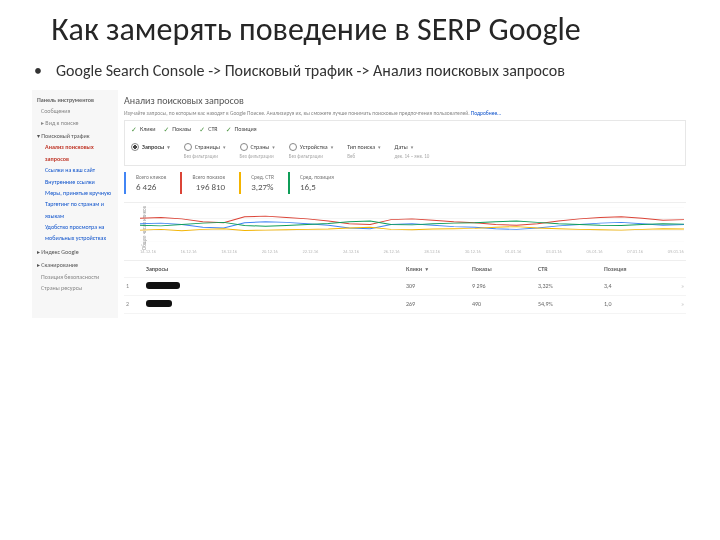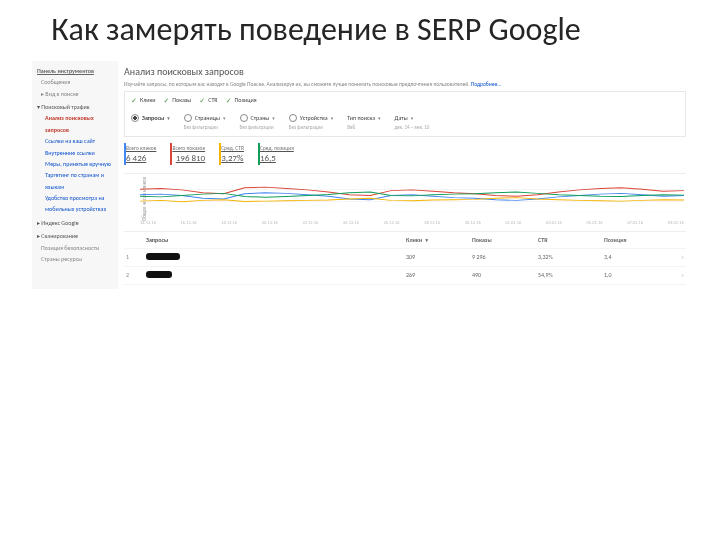--- a/index.html
+++ b/index.html
@@ -52,21 +52,21 @@
   
   .sidebar {
     width: 86px;
     background: #f7f7f7;
     padding: 5px 5px;
     box-sizing: border-box;
     font-size: 6px;
     line-height: 1.9;
     color: #777;
   }
-  .sidebar .sb-title { font-weight: 600; color: #666; text-decoration: underline; }
+  .sidebar .sb-title { font-weight: 600; color: #666; }
   .sidebar .sb-item { color: #1155cc; margin-left: 4px; }
   .sidebar .sb-item.dim { color: #888; }
   .sidebar .sb-item.active { color: #c0392b; font-weight: 600; }
   .sidebar .sb-group { color: #555; margin-top: 2px; }
   .sidebar .sb-indent { margin-left: 8px; }
   
   .main {
     flex: 1;
     padding: 4px 6px;
     box-sizing: border-box;
@@ -109,23 +109,22 @@
   .radio { width: 6px; height: 6px; border: 1px solid #888; border-radius: 50%; display: inline-block; }
   .radio.on { background: radial-gradient(#444 40%, #fff 45%); }
   .arrow { font-size: 5px; color: #888; }
   
   .stats {
     display: flex;
     gap: 0;
     padding: 6px 0 4px 0;
   }
   .stat {
-    padding: 2px 14px 2px 0;
+    padding: 2px 14px 2px 10px;
     border-left: 2px solid transparent;
-    text-decoration: underline;
   }
   .stat.clicks   { border-left-color: #4285F4; }
   .stat.impr     { border-left-color: #DB4437; text-align: right; }
   .stat.ctr      { border-left-color: #F4B400; }
   .stat.pos      { border-left-color: #0F9D58; }
   .stat .s-label { font-size: 5.5px; color: #777; }
   .stat .s-val   { font-size: 9px; color: #555; margin-top: 1px; }
   
   .chart-wrap {
     position: relative;
@@ -192,20 +191,23 @@
     border-radius: 3px;
     filter: blur(0.3px);
   }
 </style>
 </head>
 <body>
 
 <div class="slide">
   <h1 class="title">Как замерять поведение в SERP Google</h1>
 
+  <div class="bullet">
+    <span>Google Search Console -&gt; Поисковый трафик -&gt; Анализ поисковых запросов</span>
+  </div>
 
   <div class="screenshot">
 
     <div class="sidebar">
       <div class="sb-title">Панель инструментов</div>
       <div id="sidebar-items">
           <div class="sb-item dim">Сообщения</div>
           <div class="sb-item dim">▸ Вид в поиске</div>
           <div class="sb-group ">▾ Поисковый трафик</div>
           <div class="sb-item active sb-indent">Анализ поисковых запросов</div>

